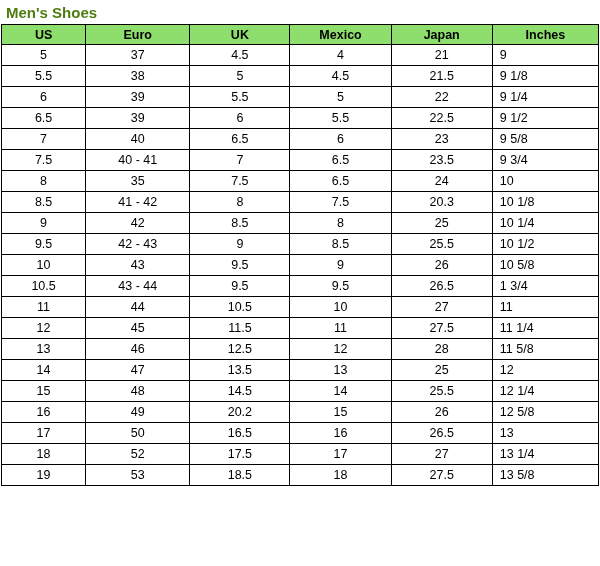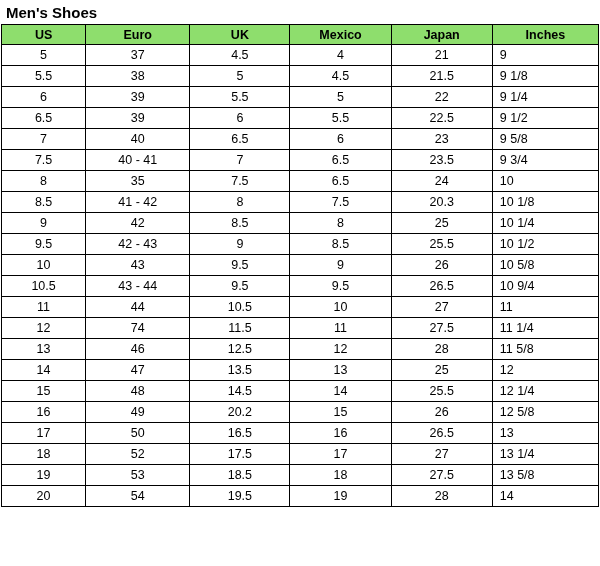--- a/index.html
+++ b/index.html
@@ -19,21 +19,21 @@
     height: 566px;
     position: relative;
     background: #ffffff;
     box-sizing: border-box;
   }
   .title {
     font-size: 15px;
     font-weight: bold;
     padding: 4px 0 3px 6px;
     line-height: 17px;
-    color: #000000;
+    color: #4d7c0f;
   }
   table.size-table {
     border-collapse: collapse;
     width: 598px;
     margin-left: 1px;
     table-layout: fixed;
   }
   table.size-table th,
   table.size-table td {
     border: 1px solid #000000;
@@ -179,33 +179,33 @@
           <td>9</td>
           <td>26</td>
           <td class="inches">10 5/8</td>
         </tr>
         <tr>
           <td>10.5</td>
           <td>43 - 44</td>
           <td>9.5</td>
           <td>9.5</td>
           <td>26.5</td>
-          <td class="inches">10 9/4</td>
+          <td class="inches">1 3/4</td>
         </tr>
         <tr>
           <td>11</td>
           <td>44</td>
           <td>10.5</td>
           <td>10</td>
           <td>27</td>
           <td class="inches">11</td>
         </tr>
         <tr>
           <td>12</td>
-          <td>74</td>
+          <td>45</td>
           <td>11.5</td>
           <td>11</td>
           <td>27.5</td>
           <td class="inches">11 1/4</td>
         </tr>
         <tr>
           <td>13</td>
           <td>46</td>
           <td>12.5</td>
           <td>12</td>
@@ -253,23 +253,15 @@
           <td class="inches">13 1/4</td>
         </tr>
         <tr>
           <td>19</td>
           <td>53</td>
           <td>18.5</td>
           <td>18</td>
           <td>27.5</td>
           <td class="inches">13 5/8</td>
         </tr>
-        <tr>
-          <td>20</td>
-          <td>54</td>
-          <td>19.5</td>
-          <td>19</td>
-          <td>28</td>
-          <td class="inches">14</td>
-        </tr>
       </tbody>
   </table>
 </div>
 
 </body></html>

